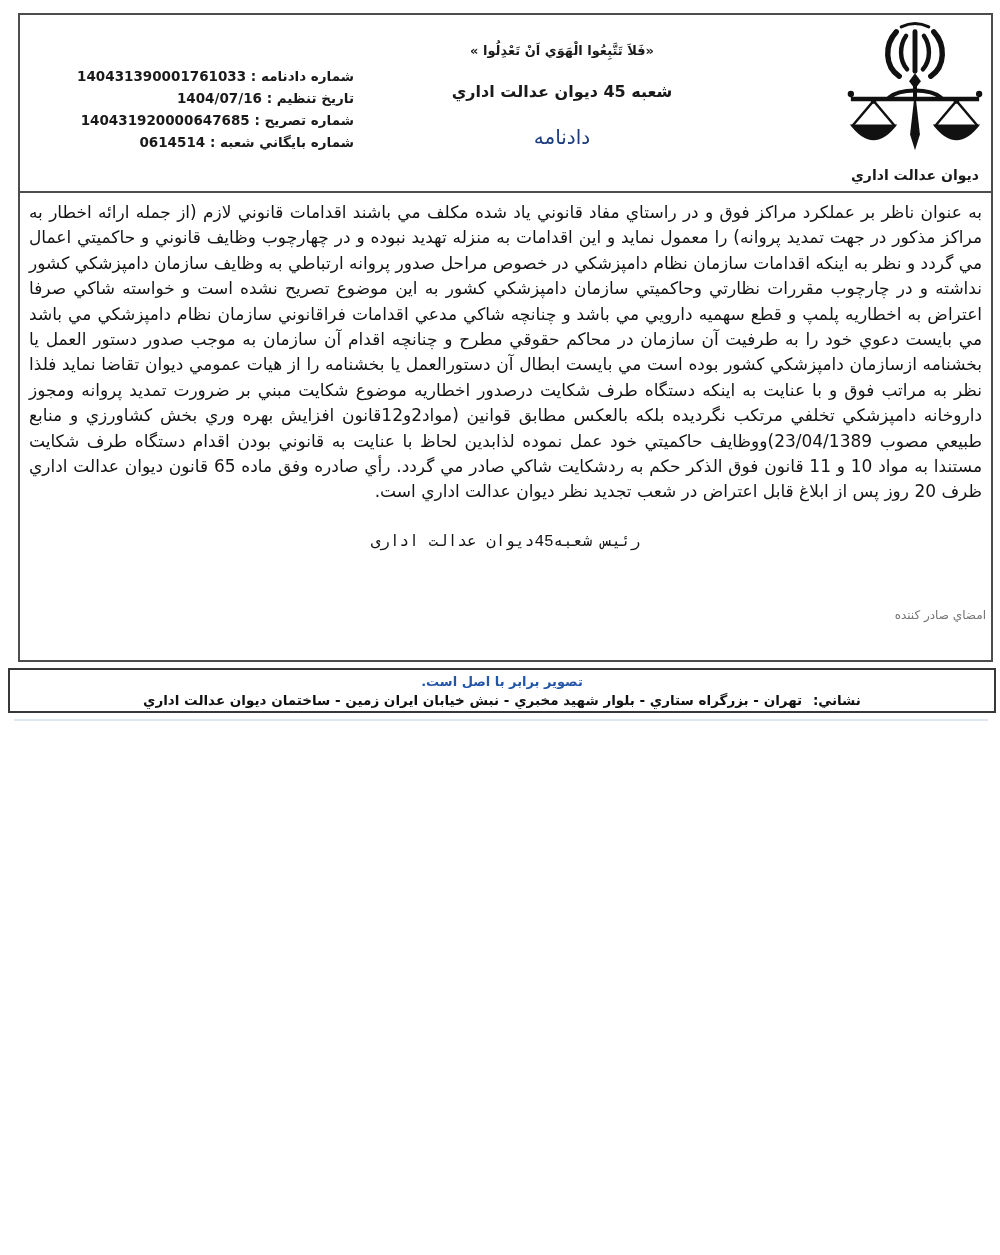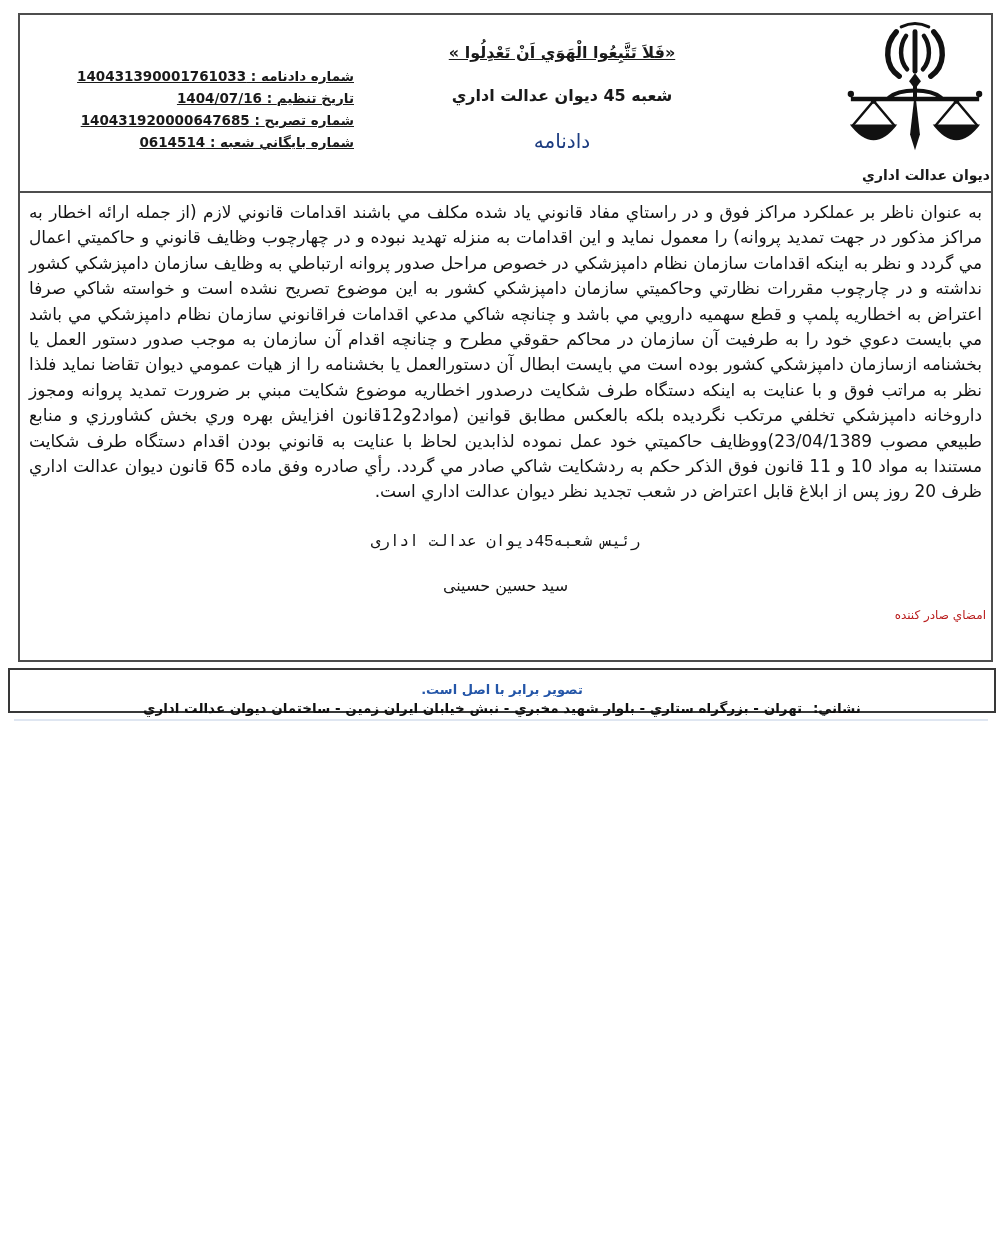--- a/index.html
+++ b/index.html
@@ -11,45 +11,45 @@
   }
   .page { position:relative; width:1000px; height:1255px; background:#ffffff; direction:rtl; overflow:hidden; }
 
   
   .main-box { position:absolute; top:13px; left:18px; width:975px; height:649px; border:2px solid #4d4d4d; background:#fff; }
 
   
   .header { position:relative; height:178px; border-bottom:2px solid #4d4d4d; }
 
   .meta { position:absolute; top:50px; left:58px; width:276px; text-align:right; }
-  .meta-row { font-weight:bold; font-size:13.5px; line-height:22px; white-space:nowrap;text-decoration:underline; }
+  .meta-row { font-weight:bold; font-size:13.5px; line-height:22px; white-space:nowrap; }
 
   .center-block { position:absolute; top:28px; left:352px; width:380px; text-align:center; }
-  .verse { font-size:16px; font-weight:bold; letter-spacing:0.3px;text-decoration:underline; }
+  .verse { font-size:13px; font-weight:bold; letter-spacing:0.3px; }
   .branch { margin-top:24px; font-size:16px; font-weight:bold; }
   .doc-title { margin-top:24px; font-size:20px; font-weight:normal; color:#1c3c80; }
 
-  .emblem { position:absolute; top:3px; left:820px; width:150px; text-align:right; }
+  .emblem { position:absolute; top:3px; left:820px; width:150px; text-align:center; }
   .emblem svg { display:block; margin:0 auto; }
   .emblem-caption { font-size:14px; font-weight:bold; margin-top:1px; white-space:nowrap; }
 
   
   .body-sec { position:relative; height:523px; padding:7px 9px 0 9px; }
   .verdict-text {
     font-size:17px; line-height:25.4px;
     text-align:justify; text-align-last:right;
     color:#141414;
   }
   .sig { text-align:center; font-size:16px; color:#141414; }
   .sig-role { margin-top:26px;font-family:Liberation Mono, monospace; }
   .sig-name { margin-top:25px; }
-  .hint { position:absolute; top:415px; right:5px; font-size:12px; color:#b91c1c; }
+  .hint { position:absolute; top:415px; right:5px; font-size:12px; color:#737373; }
 
   
-  .footer-box { position:absolute; top:668px; left:8px; width:988px; height:45px; border:2px solid #383838; text-align:center; padding-top:11px; background:#fff; }
+  .footer-box { position:absolute; top:668px; left:8px; width:988px; height:45px; border:2px solid #383838; text-align:center; padding-top:3px; background:#fff; }
   .certified { color:#2456a8; font-weight:bold; font-size:13px; line-height:18px; }
   .address { font-weight:bold; font-size:13.5px; line-height:19px; color:#111; }
   .address .addr-label { margin-left:6px; }
 
   .scan-line { position:absolute; top:719px; left:14px; width:974px; height:2px; background:#dfe6f1; }
 </style>
 </head>
 <body>
 
 <div class="page">
@@ -112,21 +112,20 @@
         </svg>
         <div class="emblem-caption">ديوان عدالت اداري</div>
       </div>
 
     </div>
 
     <div class="body-sec">
       <p class="verdict-text">به عنوان ناظر بر عملکرد مراکز فوق و در راستاي مفاد قانوني ياد شده مکلف مي باشند اقدامات قانوني لازم (از جمله ارائه اخطار به مراکز مذکور در جهت تمديد پروانه) را معمول نمايد و اين اقدامات به منزله تهديد نبوده و در چهارچوب وظايف قانوني و حاکميتي اعمال مي گردد و نظر به اينکه اقدامات سازمان نظام دامپزشکي در خصوص مراحل صدور پروانه ارتباطي به وظايف سازمان دامپزشکي کشور نداشته و در چارچوب مقررات نظارتي وحاکميتي سازمان دامپزشکي کشور به اين موضوع تصريح نشده است و خواسته شاکي صرفا اعتراض به اخطاريه پلمپ و قطع سهميه دارويي مي باشد و چنانچه شاکي مدعي اقدامات فراقانوني سازمان نظام دامپزشکي مي باشد مي بايست دعوي خود را به طرفيت آن سازمان در محاکم حقوقي مطرح و چنانچه اقدام آن سازمان به موجب صدور دستور العمل يا بخشنامه ازسازمان دامپزشکي کشور بوده است مي بايست ابطال آن دستورالعمل يا بخشنامه را از هيات عمومي ديوان تقاضا نمايد فلذا نظر به مراتب فوق و با عنايت به اينکه دستگاه طرف شکايت درصدور اخطاريه موضوع شکايت مبني بر ضرورت تمديد پروانه ومجوز داروخانه دامپزشکي تخلفي مرتکب نگرديده بلکه بالعکس مطابق قوانين (مواد2و12قانون افزايش بهره وري بخش کشاورزي و منابع طبيعي مصوب 23/04/1389)ووظايف حاکميتي خود عمل نموده لذابدين لحاظ با عنايت به قانوني بودن اقدام دستگاه طرف شکايت مستندا به مواد 10 و 11 قانون فوق الذکر حکم به ردشکايت شاکي صادر مي گردد. رأي صادره وفق ماده 65 قانون ديوان عدالت اداري ظرف 20 روز پس از ابلاغ قابل اعتراض در شعب تجديد نظر ديوان عدالت اداري است.</p>
       <div class="sig">
         <div class="sig-role">رئيس شعبه45ديوان عدالت اداری</div>
-        <div class="sig-name">سید حسین حسینی</div>
       </div>
       <div class="hint">امضاي صادر كننده</div>
     </div>
 
   </div>
 
   <div class="footer-box">
     <div class="certified">تصوير برابر با اصل است.</div>
     <div class="address">
       <span class="addr-label">نشاني:</span>

